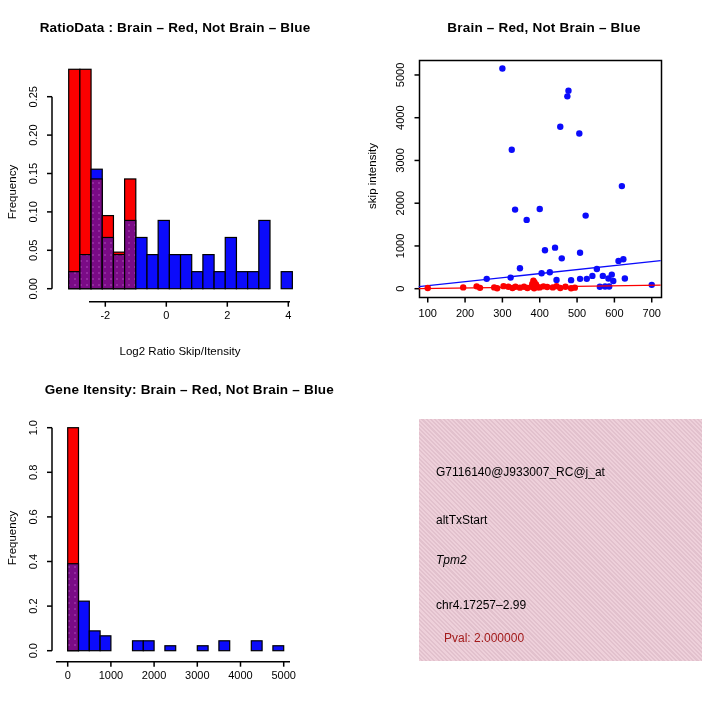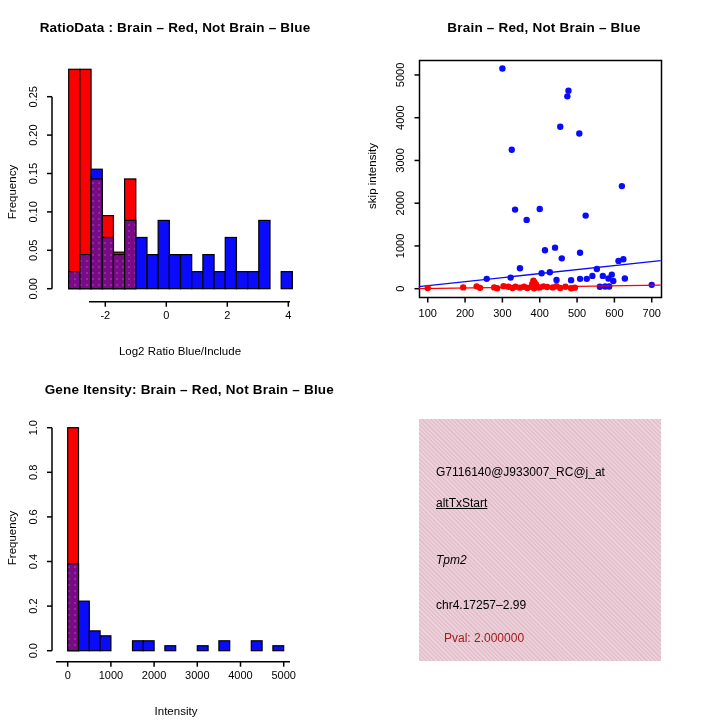--- a/index.html
+++ b/index.html
@@ -14,23 +14,23 @@
   .t-tr{left:384px;top:20px;width:320px;}
   .t-bl{left:14px;top:382px;width:320px;text-align:right;}
   .xl-tl{left:20px;top:345px;width:320px;}
   .xl-tr{left:440px;top:345px;width:200px;}
   .xl-bl{left:16px;top:705px;width:320px;}
   .yl-tl{left:-38px;top:186px;width:100px;text-align:center;}
   .yl-tr{left:322px;top:170px;width:100px;text-align:center;}
   .yl-bl{left:-38px;top:532px;width:100px;text-align:center;}
   .infobox{position:absolute;left:419px;top:419px;width:242px;height:242px;
     background-color:#e7c8d3;
-    background-image:repeating-linear-gradient(45deg,#eed0da 0 1.5px,#e2c1cd 1.5px 3px);}
+    background-image:repeating-linear-gradient(45deg,#eed0da 0 1.5px,#e2c1cd 1.5px 3px);padding-left:41px;}
   .iline{position:absolute;left:17px;font-size:12px;color:#000;white-space:nowrap;}
-  .il1{top:46px;}  .il2{top:77px;text-decoration:underline;}  .il3{top:134px;font-style:italic;}  .il4{top:179px;}
+  .il1{top:46px;}  .il2{top:94px;}  .il3{top:134px;font-style:italic;}  .il4{top:179px;}
   .ipval{top:212px;color:#a21a1a;margin-left:8px;}
 </style>
 </head>
 <body>
 
 <div class="canvas">
 
   <svg id="plot-svg" width="720" height="720" viewBox="0 0 720 720">
       <defs>
         <pattern id="pdots" width="6" height="6" patternUnits="userSpaceOnUse">
@@ -223,22 +223,21 @@
         <rect x="218.90000000000003" y="640.7988" width="10.799999999999955" height="9.901200000000017" fill="#0b0bfb" stroke="#000" stroke-width="1.2"></rect>
         <rect x="251.3" y="640.7988" width="10.800000000000011" height="9.901200000000017" fill="#0b0bfb" stroke="#000" stroke-width="1.2"></rect>
         <rect x="272.90000000000003" y="645.7494" width="10.799999999999955" height="4.9506000000000085" fill="#0b0bfb" stroke="#000" stroke-width="1.2"></rect>
       </g>
     </svg>
 
   <div class="lbl title t-tr">Brain – Red, Not Brain – Blue</div>
   <div class="lbl title t-tl">RatioData : Brain – Red, Not Brain – Blue</div>
   <div class="lbl title t-bl">Gene Itensity: Brain – Red, Not Brain – Blue</div>
 
-  <div class="lbl axlab xl-tl">Log2 Ratio Blue/Include</div>
-  <div class="lbl axlab xl-bl">Intensity</div>
+  <div class="lbl axlab xl-tl">Log2 Ratio Skip/Itensity</div>
 
   <div class="lbl axlab rot yl-tl">Frequency</div>
   <div class="lbl axlab rot yl-tr">skip intensity</div>
   <div class="lbl axlab rot yl-bl">Frequency</div>
 
   <div class="infobox">
     <div class="iline il1">G7116140@J933007_RC@j_at</div>
     <div class="iline il2">altTxStart</div>
     <div class="iline il3">Tpm2</div>
     <div class="iline il4">chr4.17257–2.99</div>

